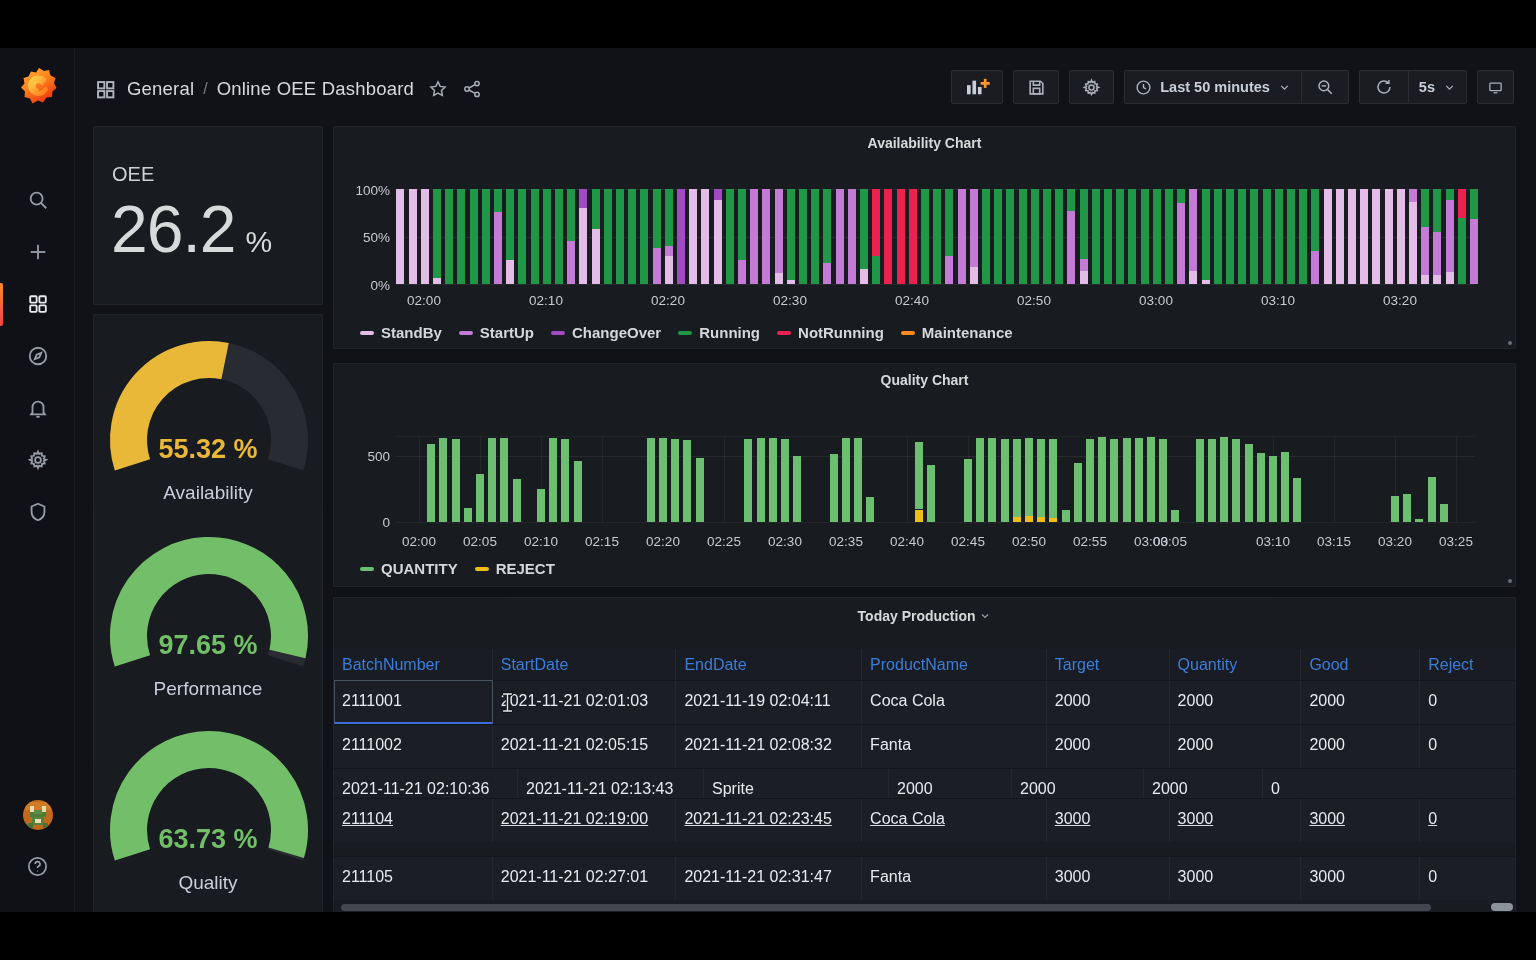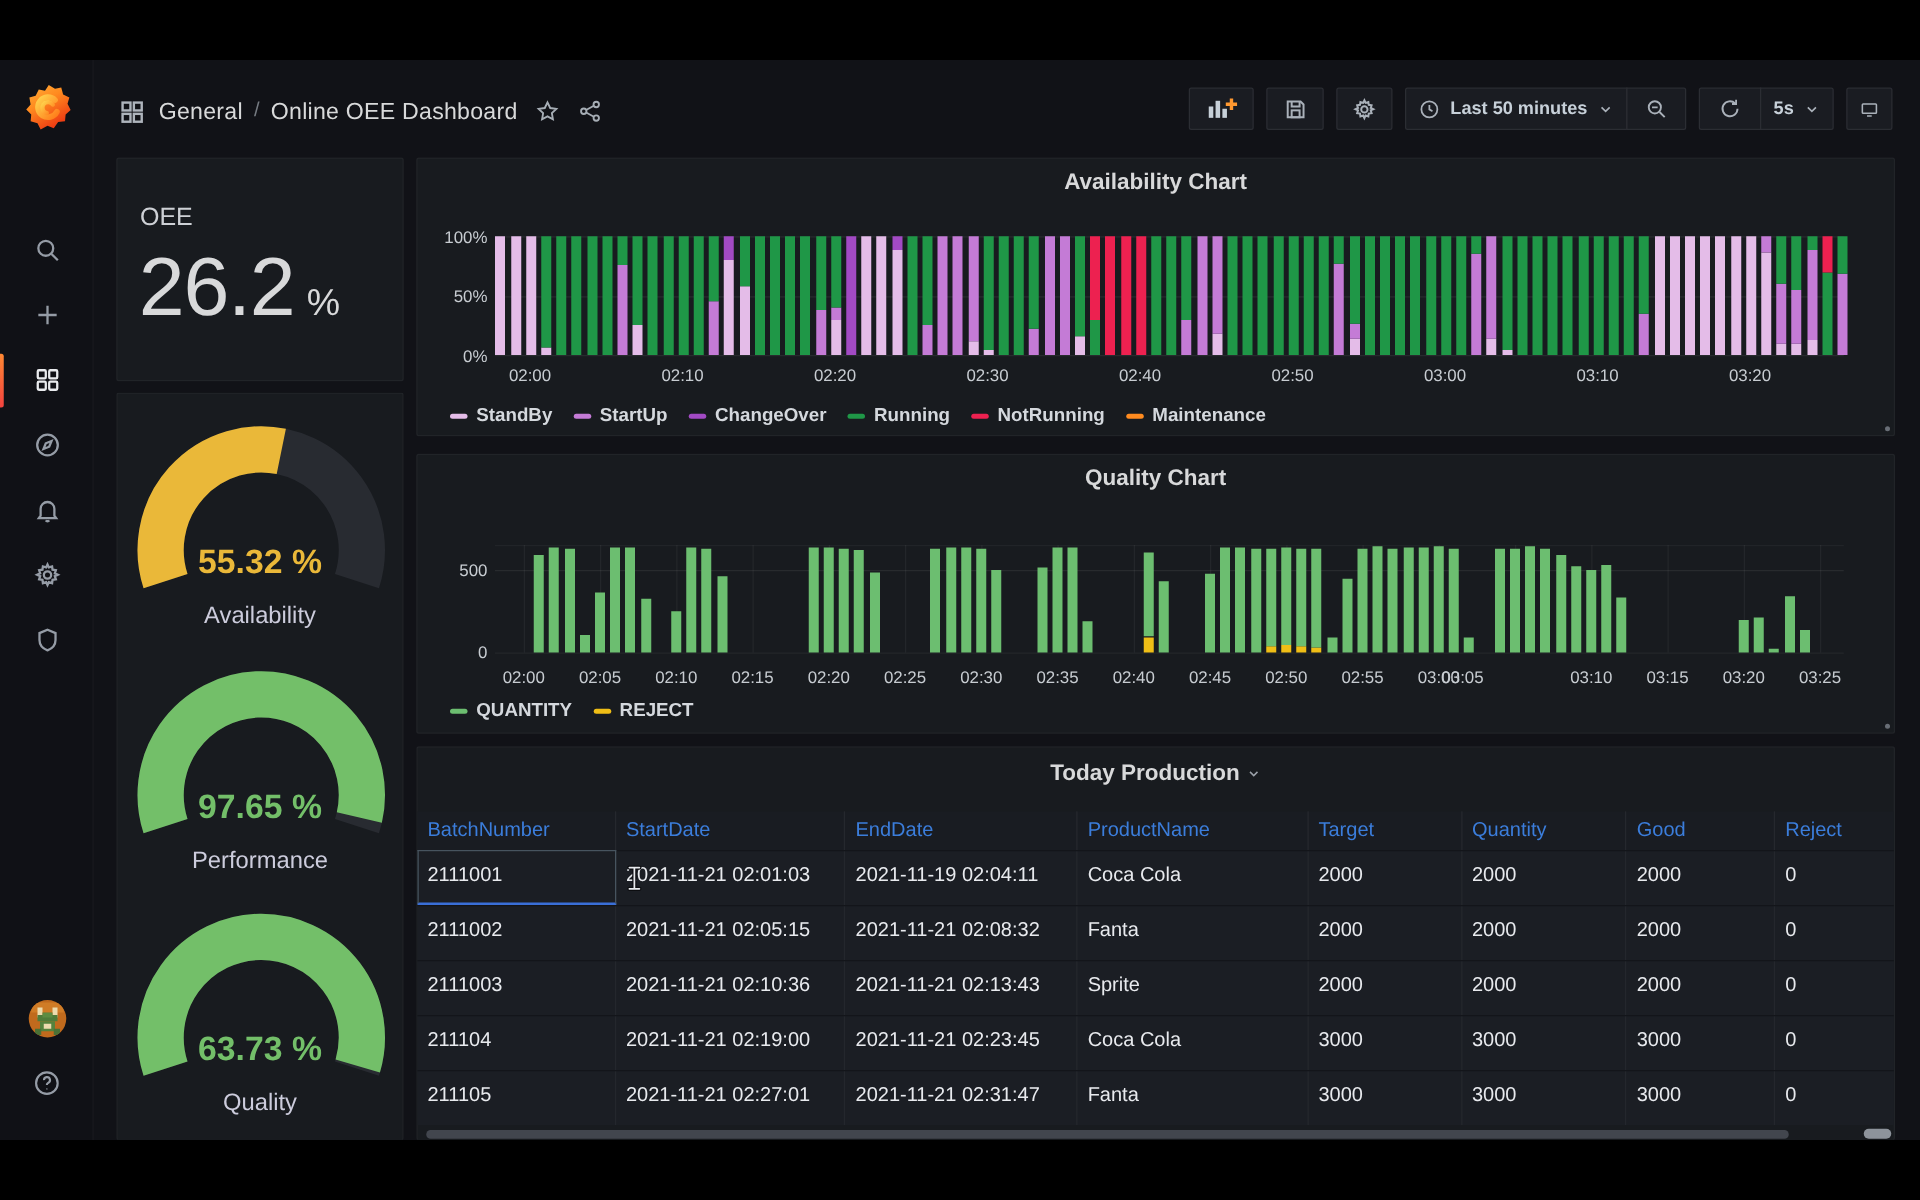--- a/index.html
+++ b/index.html
@@ -32,21 +32,21 @@
     display:flex; align-items:center; justify-content:center; color:#aab1ba;
     cursor:pointer; padding:0 10px; }
   .tb-group .tb-btn:not(:first-child){ margin-left:-1px; border-radius:0 2px 2px 0; }
   .tb-group .tb-btn:first-child{ border-radius:2px 0 0 2px; }
   .tb-btn .lbl { color:#c7d0d9; font-size:14.5px; font-weight:700; margin:0 8px; }
 
   
   .panel { position:absolute; background:#181b1f; border:1px solid rgba(255,255,255,0.045);
     border-radius:2px; }
   .panel-title { position:absolute; top:8px; left:0; right:0; text-align:center;
-    font-size:18px; font-weight:700; color:#d8d9da; cursor:pointer; }
+    font-size:14px; font-weight:700; color:#d8d9da; cursor:pointer; }
 
   
   .stat-name { position:absolute; left:18px; top:36px; font-size:20px; color:#cdd0d5; }
   .stat-row { position:absolute; left:17px; top:64px; display:flex; align-items:baseline; }
   .stat-val { font-size:66px; font-weight:500; color:#d8d9da; letter-spacing:-1px; }
   .stat-unit { font-size:30px; font-weight:500; color:#d8d9da; margin-left:10px; }
 
   
   .gauge-value { position:absolute; width:100%; text-align:center; font-size:27px;
     font-weight:700; }
@@ -630,30 +630,29 @@
         <div class="tbl-cell" style="width: 159px;">2111002</div>
         <div class="tbl-cell" style="width: 184px;">2021-11-21 02:05:15</div>
         <div class="tbl-cell" style="width: 186px;">2021-11-21 02:08:32</div>
         <div class="tbl-cell" style="width: 185px;">Fanta</div>
         <div class="tbl-cell" style="width: 123px;">2000</div>
         <div class="tbl-cell" style="width: 132px;">2000</div>
         <div class="tbl-cell" style="width: 119px;">2000</div>
         <div class="tbl-cell" style="width: 95px;">0</div>
       </div>
       <div class="tbl-row" style="top: 170px; height: 44px;">
-        <div class="tbl-cell" style="width: 159px;">2111003</div>
         <div class="tbl-cell" style="width: 184px;">2021-11-21 02:10:36</div>
         <div class="tbl-cell" style="width: 186px;">2021-11-21 02:13:43</div>
         <div class="tbl-cell" style="width: 185px;">Sprite</div>
         <div class="tbl-cell" style="width: 123px;">2000</div>
         <div class="tbl-cell" style="width: 132px;">2000</div>
         <div class="tbl-cell" style="width: 119px;">2000</div>
         <div class="tbl-cell" style="width: 95px;">0</div>
       </div>
-      <div class="tbl-row" style="top: 214px; height: 44px;">
+      <div class="tbl-row" style="top: 200px; height: 44px; text-decoration: underline;">
         <div class="tbl-cell" style="width: 159px;">211104</div>
         <div class="tbl-cell" style="width: 184px;">2021-11-21 02:19:00</div>
         <div class="tbl-cell" style="width: 186px;">2021-11-21 02:23:45</div>
         <div class="tbl-cell" style="width: 185px;">Coca Cola</div>
         <div class="tbl-cell" style="width: 123px;">3000</div>
         <div class="tbl-cell" style="width: 132px;">3000</div>
         <div class="tbl-cell" style="width: 119px;">3000</div>
         <div class="tbl-cell" style="width: 95px;">0</div>
       </div>
       <div class="tbl-row" style="top: 258px; height: 44px;">

